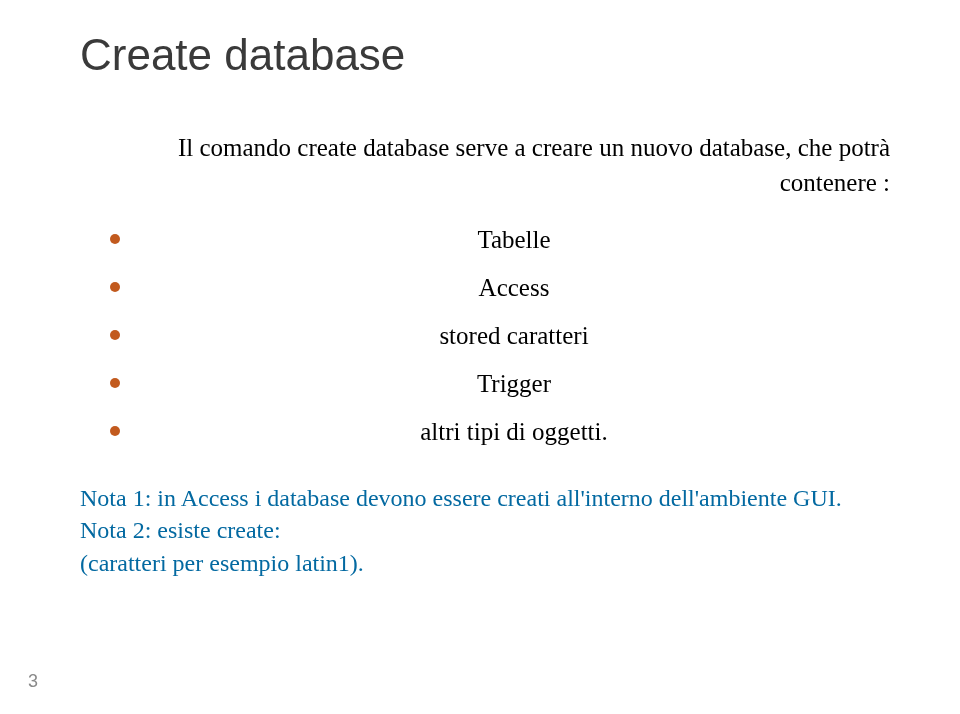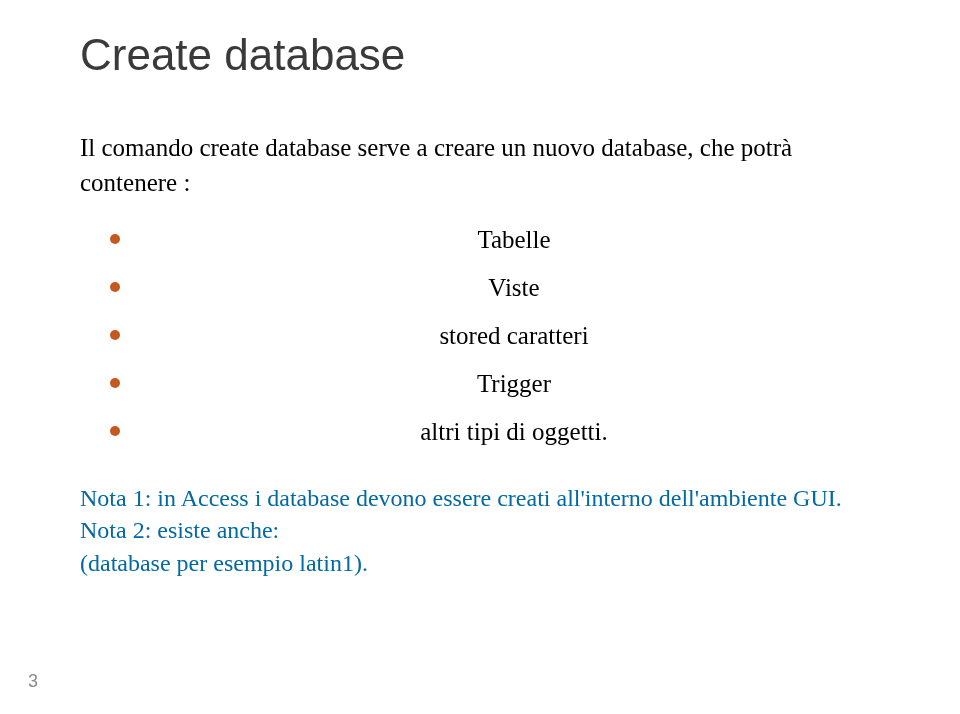--- a/index.html
+++ b/index.html
@@ -28,20 +28,21 @@
       color: #3a3a3a;
       margin-bottom: 50px;
       margin-left: 10px;
     }
     .body-text {
       font-size: 25px;
       color: #000000;
       line-height: 1.4;
       margin-bottom: 20px;
       margin-left: 10px;
+      text-align: right;
     }
     .bullet-list {
       list-style: none;
       margin-left: 40px;
       margin-bottom: 30px;
     }
     .bullet-list li {
       font-size: 25px;
       color: #000000;
       line-height: 1.6;
@@ -78,26 +79,26 @@
 </head>
 <body>
 
 <div class="slide">
   <h1 class="title">Create database</h1>
 
   <p class="body-text">Il comando create database serve a creare un nuovo database, che potrà contenere :</p>
 
   <ul class="bullet-list">
     <li>Tabelle</li>
-    <li>Viste</li>
+    <li>Access</li>
     <li>stored caratteri</li>
     <li>Trigger</li>
     <li>altri tipi di oggetti.</li>
   </ul>
 
   <div class="note-block">
     <div>Nota 1: in Access i database devono essere creati all'interno dell'ambiente GUI.</div>
-    <div>Nota 2: esiste anche:</div>
-    <div>(database per esempio latin1).</div>
+    <div>Nota 2: esiste create:</div>
+    <div>(caratteri per esempio latin1).</div>
   </div>
 
   <div class="page-number">3</div>
 </div>
 
 </body></html>

